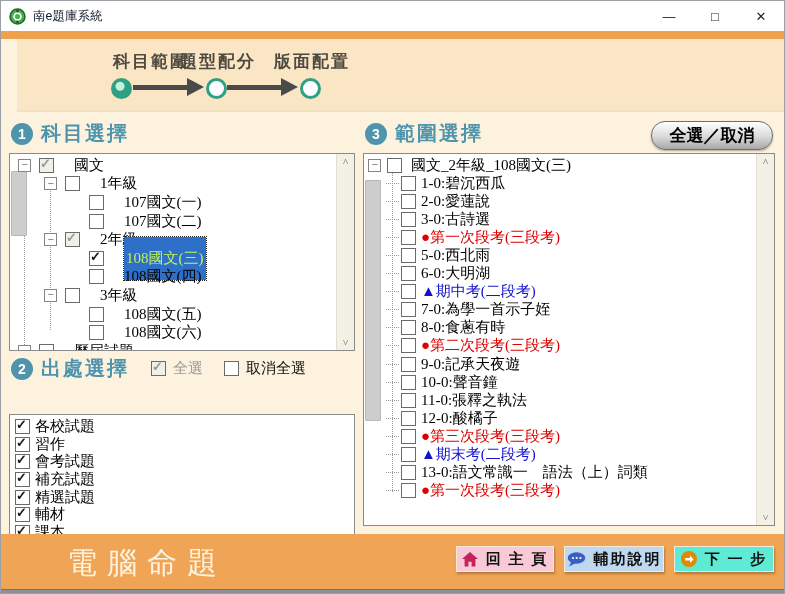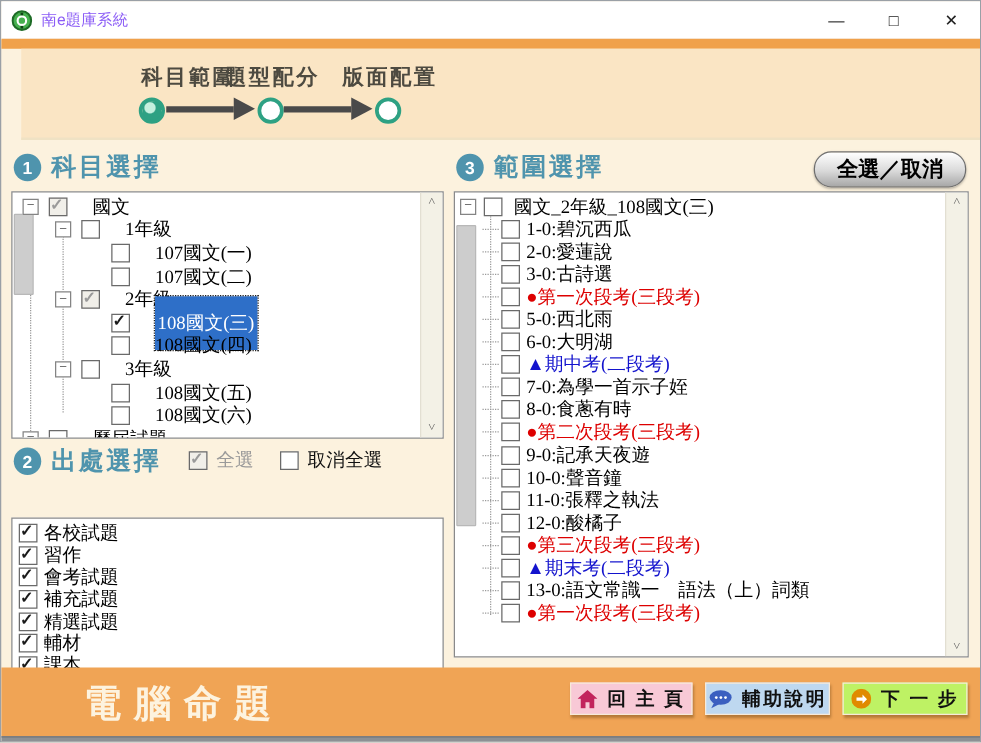--- a/index.html
+++ b/index.html
@@ -1,21 +1,21 @@
 <!DOCTYPE html>
 <html><head>
 <meta charset="utf-8">
 <style>
   html,body{margin:0;padding:0;background:#d7d7d7;font-family:"Liberation Sans",sans-serif;}
   .window{position:relative;width:785px;height:594px;background:#FCF2DE;border:1px solid #9aa0a6;box-sizing:border-box;overflow:hidden;}
 
   
   .titlebar{position:absolute;top:0;left:0;right:0;height:30px;background:#ffffff;display:flex;align-items:center;padding-left:8px;border-bottom:1px solid #ececec;}
   .app-icon{width:17px;height:17px;margin-right:7px;flex:none;}
-  .title{font-size:12.5px;color:#8b5cf6;}
+  .title{font-size:12.5px;color:#0f172a;}
   .win-controls{position:absolute;right:0;top:0;height:30px;display:flex;}
   .wbtn{width:46px;height:30px;display:flex;align-items:center;justify-content:center;font-size:13px;color:#222;cursor:default;}
 
   
   .orange-strip{position:absolute;top:30px;left:0;right:0;height:8px;background:#F0A14B;}
   .steps{position:absolute;top:38px;left:16px;right:0;height:71px;background:#FAE5C4;border-bottom:2px solid #EFE2C4;}
   .step-label{position:absolute;top:11px;font-weight:bold;font-size:17px;color:#4d4a40;letter-spacing:2px;}
   .sl1{left:96px}.sl2{left:163px}.sl3{left:257px}
   .circ{position:absolute;top:39px;width:15px;height:15px;border-radius:50%;border:3px solid #2EA183;background:#fff;box-sizing:content-box;}
   .circ.active{background:radial-gradient(circle at 40% 35%, #c4f0de 0 4px, #2EA183 5px);}
@@ -59,45 +59,45 @@
   .lrow{height:18.6px;display:flex;align-items:center;white-space:nowrap;position:relative;z-index:1;}
   .l0{padding-left:8px}.l1{padding-left:34px}.l2{padding-left:58px}
   .exp{width:11px;height:11px;border:1px solid #848484;background:#fff;display:flex;align-items:center;justify-content:center;flex:none;font-size:11px;line-height:9px;color:#333;}
   .exp::after{content:"−";margin-top:-1px;}
   .spacer{width:13px;flex:none;}
   .cb{width:13px;height:13px;border:1px solid #6a6a6a;background:#fff;flex:none;position:relative;margin-left:8px;}
   .cb.checked::after{content:"✓";position:absolute;left:0px;top:-3px;font-size:13px;font-weight:bold;color:#1a1a1a;}
   .cb.gray{background:#f1efe9;}
   .cb.gray::after{content:"✓";position:absolute;left:0px;top:-3px;font-size:13px;font-weight:bold;color:#9a9a9a;}
   .gap{width:20px;flex:none;}
-  .sel{background:#2E6FC8;color:#ffffff;outline:1px dotted #222;padding:12px 2px;}
+  .sel{background:#2E6FC8;color:#bef264;outline:1px dotted #222;padding:12px 2px;}
 
   .srclist{padding-top:3px;}
   .srow{height:17.6px;display:flex;align-items:center;white-space:nowrap;padding-left:5px;}
   .srow .cb{margin-left:0;margin-right:5px;}
 
   .rtree{position:relative;padding-top:2px;}
   .rrow{height:18.1px;display:flex;align-items:center;white-space:nowrap;position:relative;z-index:1;}
   .rroot{padding-left:4px;}
   .rroot .cb{margin-left:6px;margin-right:9px;}
   .rkids{position:relative;}
   .rkids::before{content:"";position:absolute;left:28px;top:-4px;bottom:8px;border-left:1px dotted #9a9a9a;}
   .rkid{padding-left:22px;}
   .stub{width:13px;border-top:1px dotted #9a9a9a;flex:none;margin-right:2px;}
   .rkid .cb{margin-left:0;margin-right:5px;}
   .red{color:#DD0000;}
   .blue{color:#1313CD;}
 
   
   .footer{position:absolute;left:0;right:0;top:533px;height:55px;background:#F0A455;}
-  .brand{position:absolute;left:66px;top:9px;font-weight:bold;font-size:30px;color:#FDF3DF;letter-spacing:10px;}
+  .brand{position:absolute;left:66px;top:9px;font-weight:normal;font-size:30px;color:#FDF3DF;letter-spacing:10px;}
   .fbtn{position:absolute;top:12px;height:26px;box-sizing:border-box;display:flex;align-items:center;justify-content:center;gap:8px;border:1px solid #f7ead9;box-shadow:1px 2px 2px rgba(92,58,16,.4);font-family:"Liberation Serif",serif;font-weight:bold;font-size:15px;letter-spacing:2px;color:#111;cursor:pointer;}
   .fb1{left:455px;width:98px;background:#F8C9D6;}
   .fb2{left:563px;width:100px;background:#BED8F0;}
-  .fb3{left:673px;width:100px;background:#bef264;}
+  .fb3{left:673px;width:100px;background:#5eead4;}
   .fbtn svg{flex:none;}
 
   .bstrip{position:absolute;left:0;right:0;top:588px;height:6px;background:#8d9094;border-top:1px solid #6f7276;}
 </style>
 </head>
 <body>
 
 <div class="window">
 
   <div class="titlebar">

